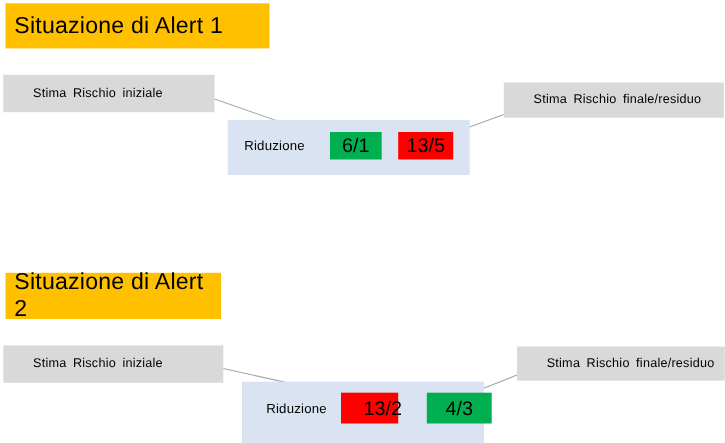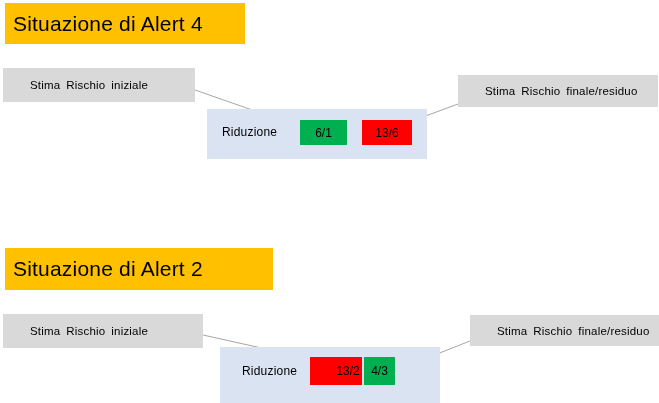--- a/index.html
+++ b/index.html
@@ -7,69 +7,69 @@
     position:relative;width:659px;height:403px;background:#ffffff;
     font-family:"Liberation Sans",sans-serif;color:#000;overflow:hidden;
   }
   .connectors{position:absolute;left:0;top:0;width:659px;height:403px;}
   .abs{position:absolute;box-sizing:border-box;}
   .title{
     display:flex;align-items:center;padding-left:8px;
     font-size:21px;letter-spacing:0.2px;
   }
   .t1{left:5px;top:3px;width:240px;height:41px;}
-  .t2{left:5px;top:248px;width:268px;height:42px;text-align:center;}
+  .t2{left:5px;top:248px;width:196px;height:42px;}
   .label{
     display:flex;align-items:center;padding-left:27px;
     font-size:11.5px;word-spacing:2.5px;letter-spacing:0.2px;
   }
   .gl1{left:3px;top:68px;width:192px;height:34px;}
   .gr1{left:458px;top:75px;width:200px;height:32px;}
   .gl2{left:3px;top:314px;width:200px;height:34px;}
   .gr2{left:470px;top:315px;width:189px;height:31px;}
   .panel{}
   .p1{left:207px;top:109px;width:220px;height:50px;}
   .p2{left:220px;top:347px;width:220px;height:56px;}
   .rid{font-size:12px;letter-spacing:0.2px;text-align:right;}
   .rid1{left:222px;top:120px;height:25px;line-height:25px;}
   .rid2{left:242px;top:357px;height:28px;line-height:28px;}
   .val{
     display:flex;align-items:center;justify-content:center;
-    font-size:12px;color:#000;
+    font-size:18px;color:#000;
   }
   .v1a{left:300px;top:120px;width:47px;height:25px;}
   .v1b{left:362px;top:120px;width:50px;height:25px;}
   .v2a{left:310px;top:357px;width:52px;height:28px;padding-left:24px;}
-  .v2b{left:364px;top:357px;width:31px;height:28px;}
+  .v2b{left:388px;top:357px;width:59px;height:28px;}
 </style>
 </head>
 <body>
 
 <div class="canvas">
 
   <svg class="connectors" viewBox="0 0 659 403">
     <line x1="195" y1="90" x2="301" y2="127" stroke-width="1" fill="none" stroke="#A6A6A6"></line>
     <line x1="412" y1="121" x2="458" y2="104" stroke-width="1" fill="none" stroke="#A6A6A6"></line>
     <line x1="203" y1="335" x2="311" y2="359" stroke-width="1" fill="none" stroke="#A6A6A6"></line>
     <line x1="427" y1="358" x2="470" y2="341" stroke-width="1" fill="none" stroke="#A6A6A6"></line>
   </svg>
 
-  <div class="abs title t1" style="background-color: rgb(255, 192, 0);">Situazione di Alert 4</div>
+  <div class="abs title t1" style="background-color: rgb(255, 192, 0);">Situazione di Alert 1</div>
 
   <div class="abs label gl1" style="background-color: rgb(217, 217, 217);">Stima Rischio iniziale</div>
 
   <div class="abs label gr1" style="background-color: rgb(217, 217, 217);">Stima Rischio finale/residuo</div>
 
   <div class="abs panel p1" style="background-color: rgb(218, 227, 241);"></div>
 
   <div class="abs rid rid1">Riduzione</div>
 
   <div class="abs val v1a" style="background-color: rgb(0, 176, 80);">6/1</div>
 
-  <div class="abs val v1b" style="background-color: rgb(255, 0, 0);">13/6</div>
+  <div class="abs val v1b" style="background-color: rgb(255, 0, 0);">13/5</div>
 
   <div class="abs title t2" style="background-color: rgb(255, 192, 0);">Situazione di Alert 2</div>
 
   <div class="abs label gl2" style="background-color: rgb(217, 217, 217);">Stima Rischio iniziale</div>
 
   <div class="abs label gr2" style="background-color: rgb(217, 217, 217);">Stima Rischio finale/residuo</div>
 
   <div class="abs panel p2" style="background-color: rgb(218, 227, 241);"></div>
 
   <div class="abs rid rid2">Riduzione</div>

